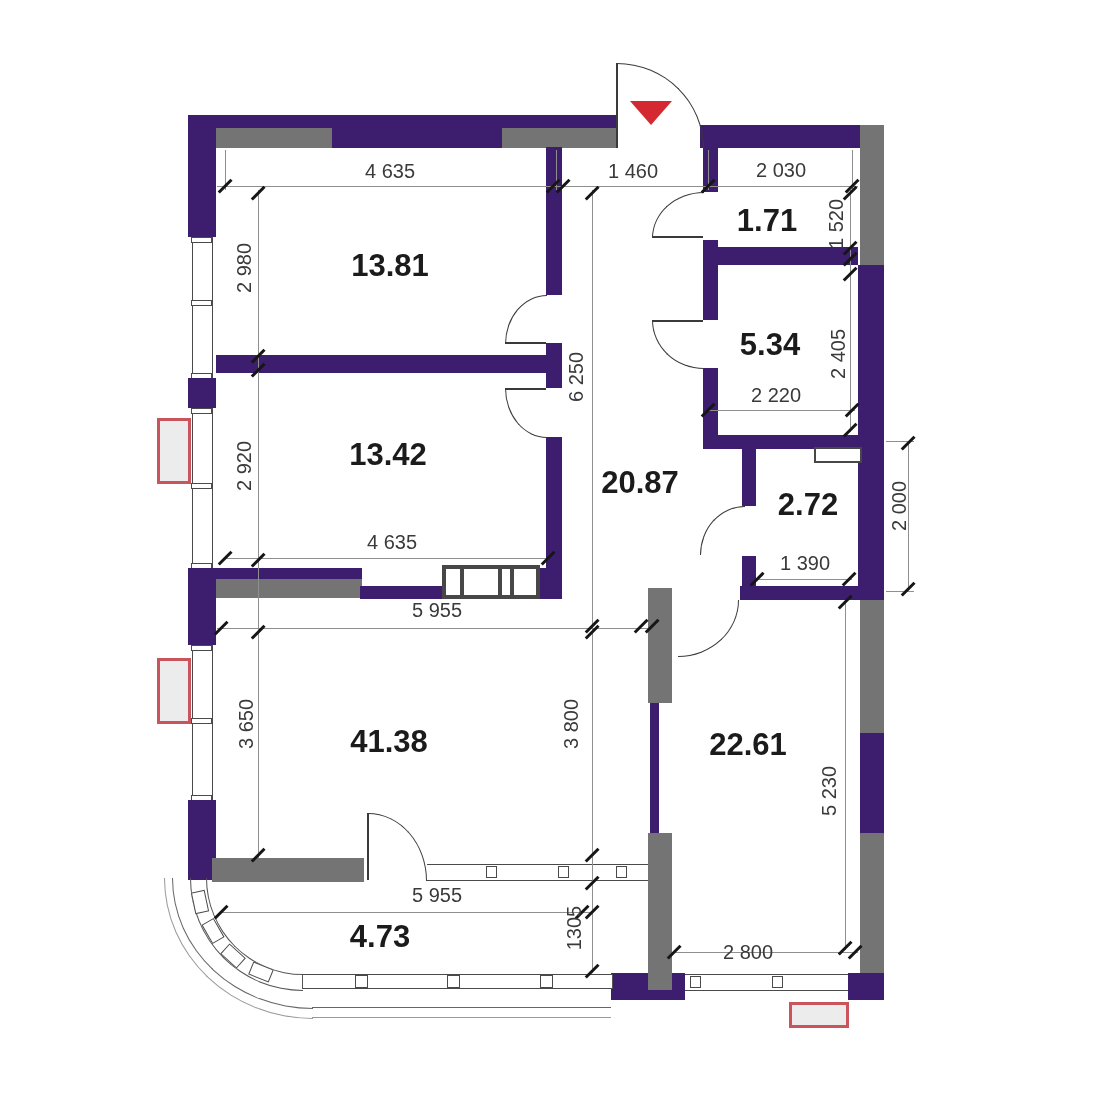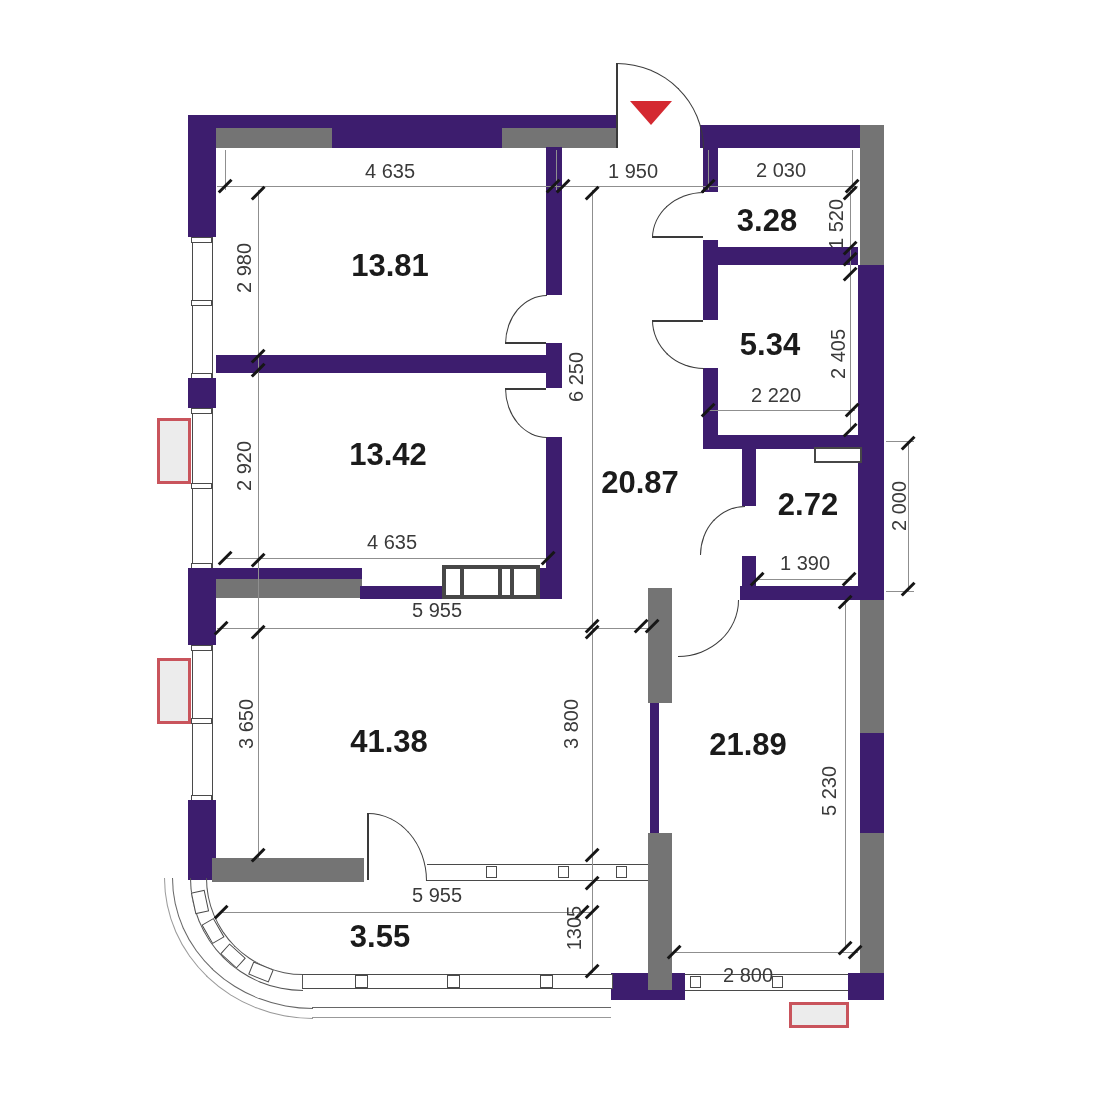--- a/index.html
+++ b/index.html
@@ -201,42 +201,42 @@
   <div class="tick" style="left:845px;top:948px"></div>
   <div class="tick" style="left:674px;top:952px"></div>
   <div class="tick" style="left:855px;top:952px"></div>
   <div class="tick" style="left:221px;top:912px"></div>
   <div class="tick" style="left:582px;top:912px"></div>
   <div class="tick" style="left:592px;top:912px"></div>
   <div class="tick" style="left:592px;top:883px"></div>
   <div class="tick" style="left:592px;top:971px"></div>
 
   <div class="dim" style="left:390px;top:171px">4 635</div>
-  <div class="dim" style="left:633px;top:171px">1 950</div>
+  <div class="dim" style="left:633px;top:171px">1 460</div>
   <div class="dim" style="left:781px;top:170px">2 030</div>
   <div class="dim v" style="left:244px;top:268px">2 980</div>
   <div class="dim v" style="left:244px;top:466px">2 920</div>
   <div class="dim" style="left:392px;top:542px">4 635</div>
   <div class="dim v" style="left:576px;top:377px">6 250</div>
   <div class="dim v" style="left:836px;top:224px">1 520</div>
   <div class="dim v" style="left:838px;top:354px">2 405</div>
   <div class="dim" style="left:776px;top:395px">2 220</div>
   <div class="dim" style="left:805px;top:563px">1 390</div>
   <div class="dim v" style="left:899px;top:506px">2 000</div>
   <div class="dim" style="left:437px;top:610px">5 955</div>
   <div class="dim v" style="left:246px;top:724px">3 650</div>
   <div class="dim v" style="left:571px;top:724px">3 800</div>
   <div class="dim v" style="left:829px;top:791px">5 230</div>
-  <div class="dim" style="left:748px;top:975px">2 800</div>
+  <div class="dim" style="left:748px;top:952px">2 800</div>
   <div class="dim" style="left:437px;top:895px">5 955</div>
   <div class="dim v" style="left:574px;top:928px">1305</div>
 
   <div class="area" style="left:390px;top:266px">13.81</div>
   <div class="area" style="left:388px;top:455px">13.42</div>
   <div class="area" style="left:640px;top:483px">20.87</div>
-  <div class="area" style="left:767px;top:221px">3.28</div>
+  <div class="area" style="left:767px;top:221px">1.71</div>
   <div class="area" style="left:770px;top:345px">5.34</div>
   <div class="area" style="left:808px;top:505px">2.72</div>
   <div class="area" style="left:389px;top:742px">41.38</div>
-  <div class="area" style="left:748px;top:745px">21.89</div>
-  <div class="area" style="left:380px;top:937px">3.55</div>
+  <div class="area" style="left:748px;top:745px">22.61</div>
+  <div class="area" style="left:380px;top:937px">4.73</div>
 
 </div>
 
 </body></html>

